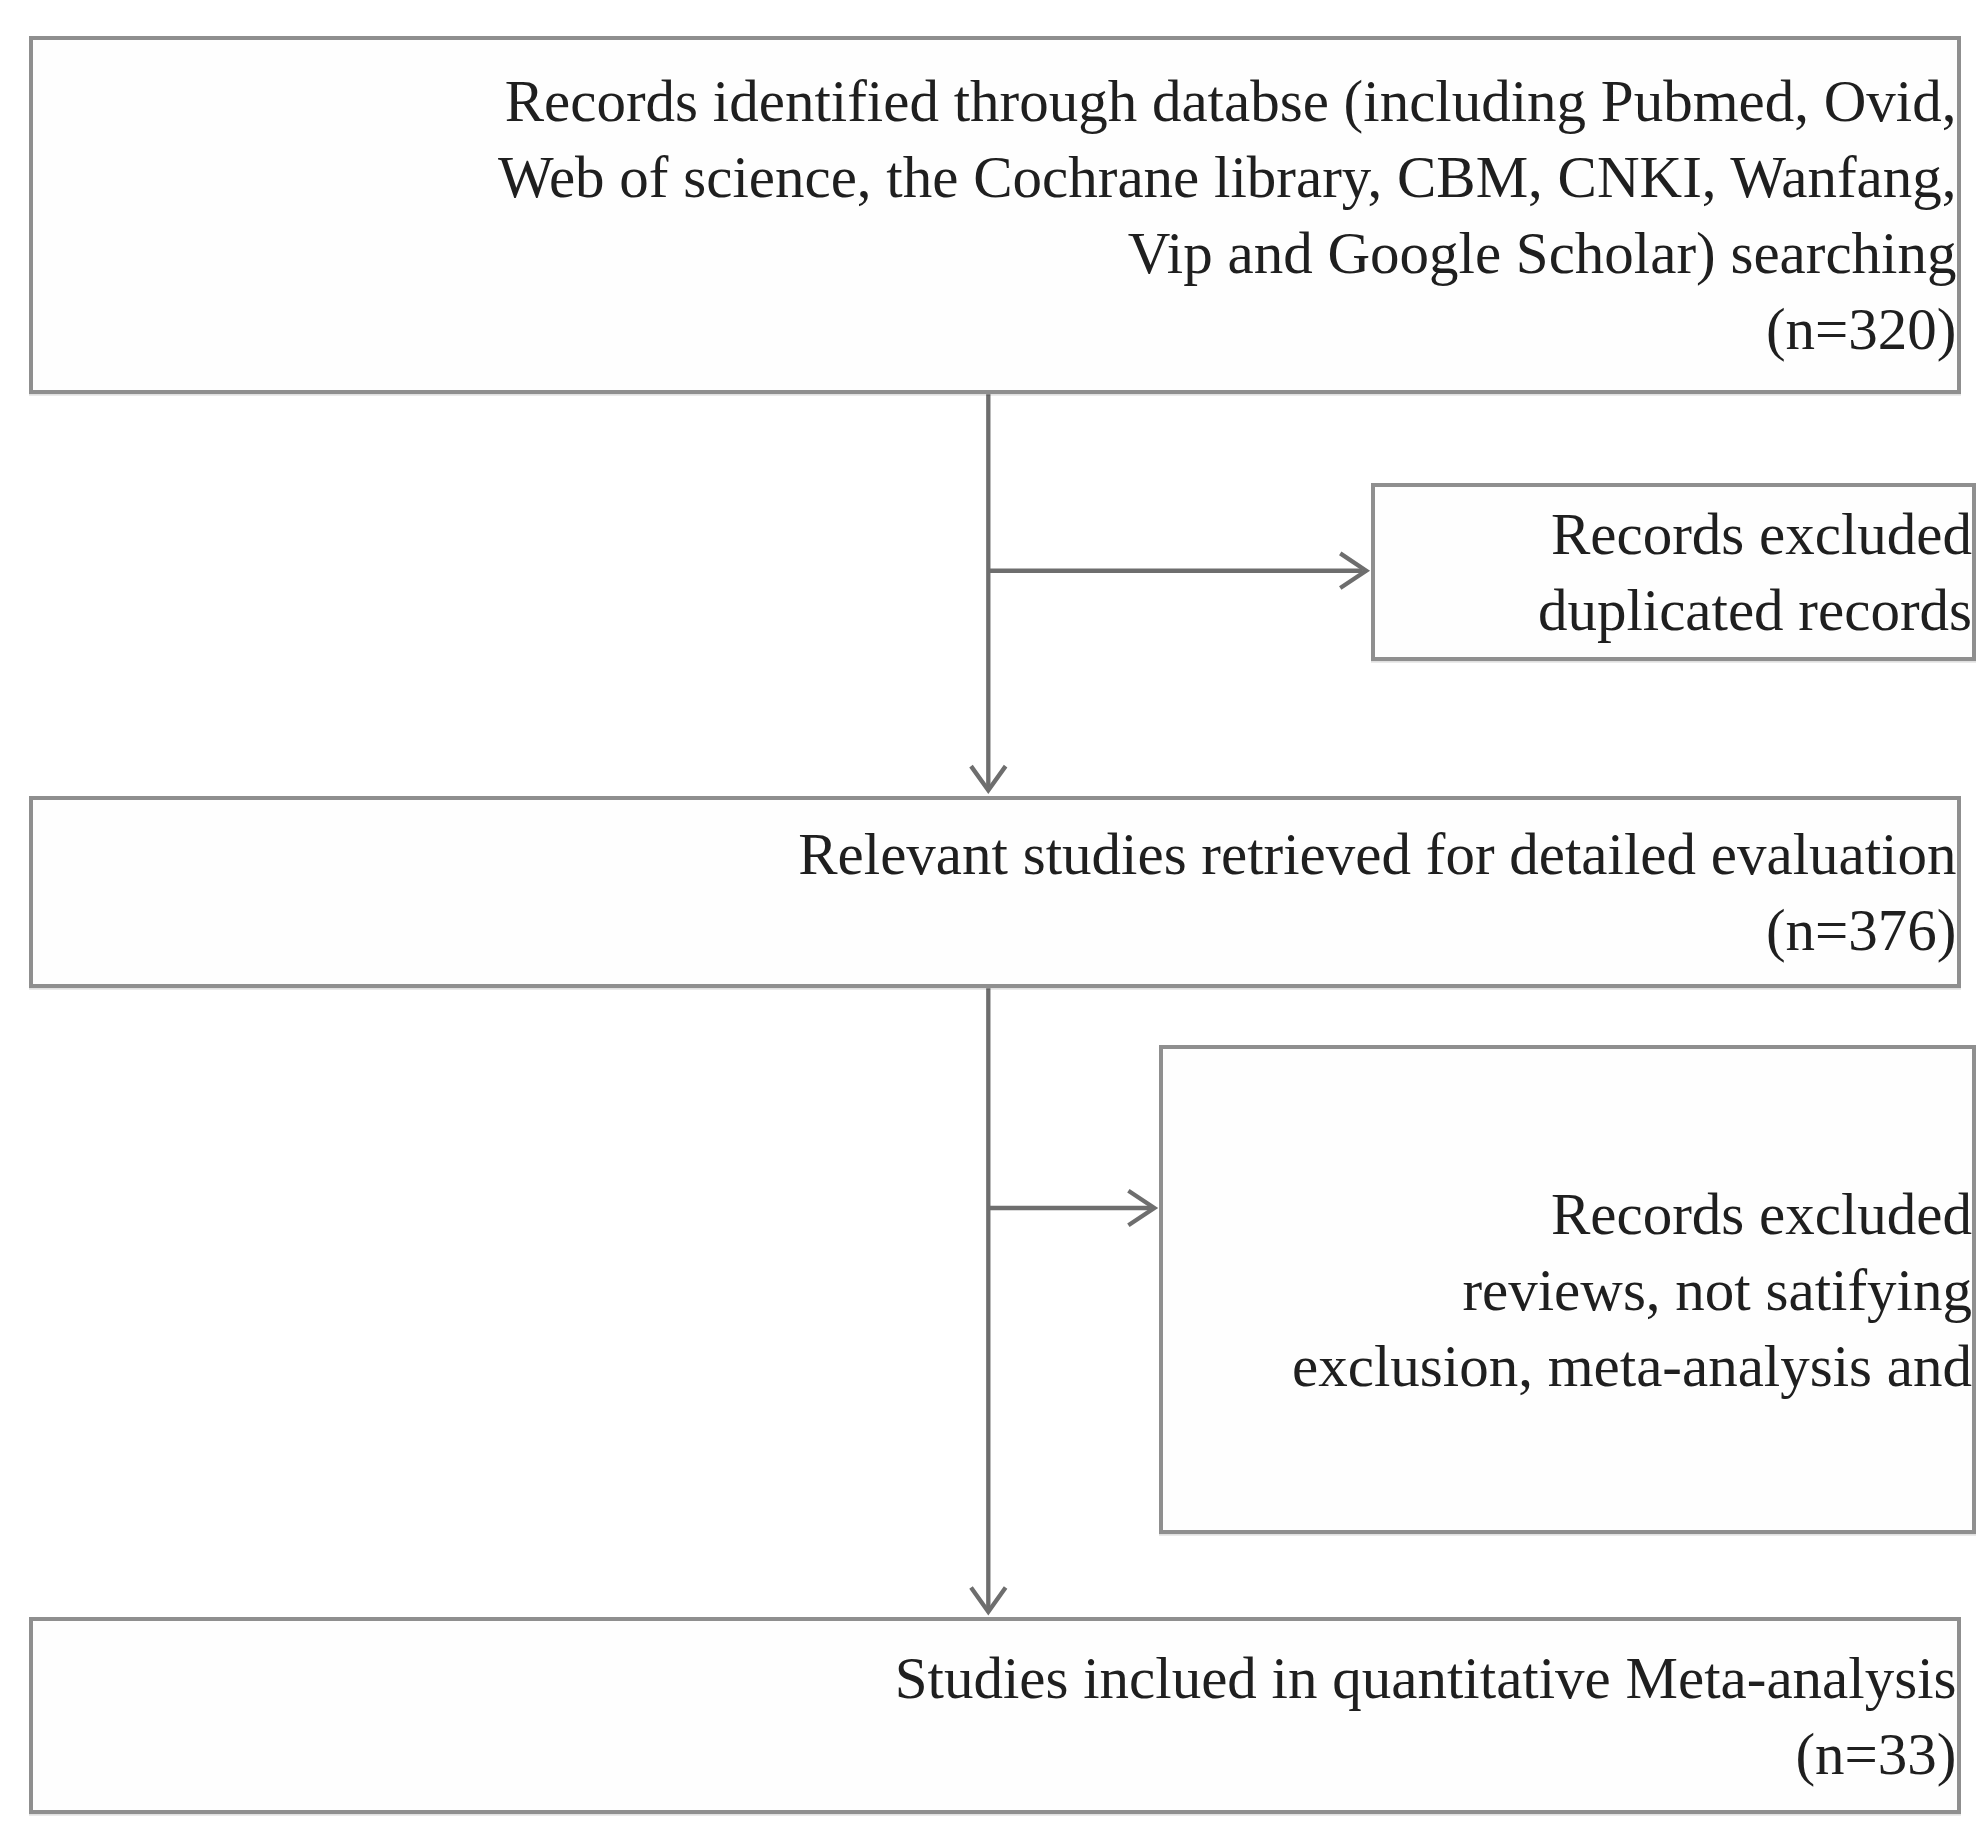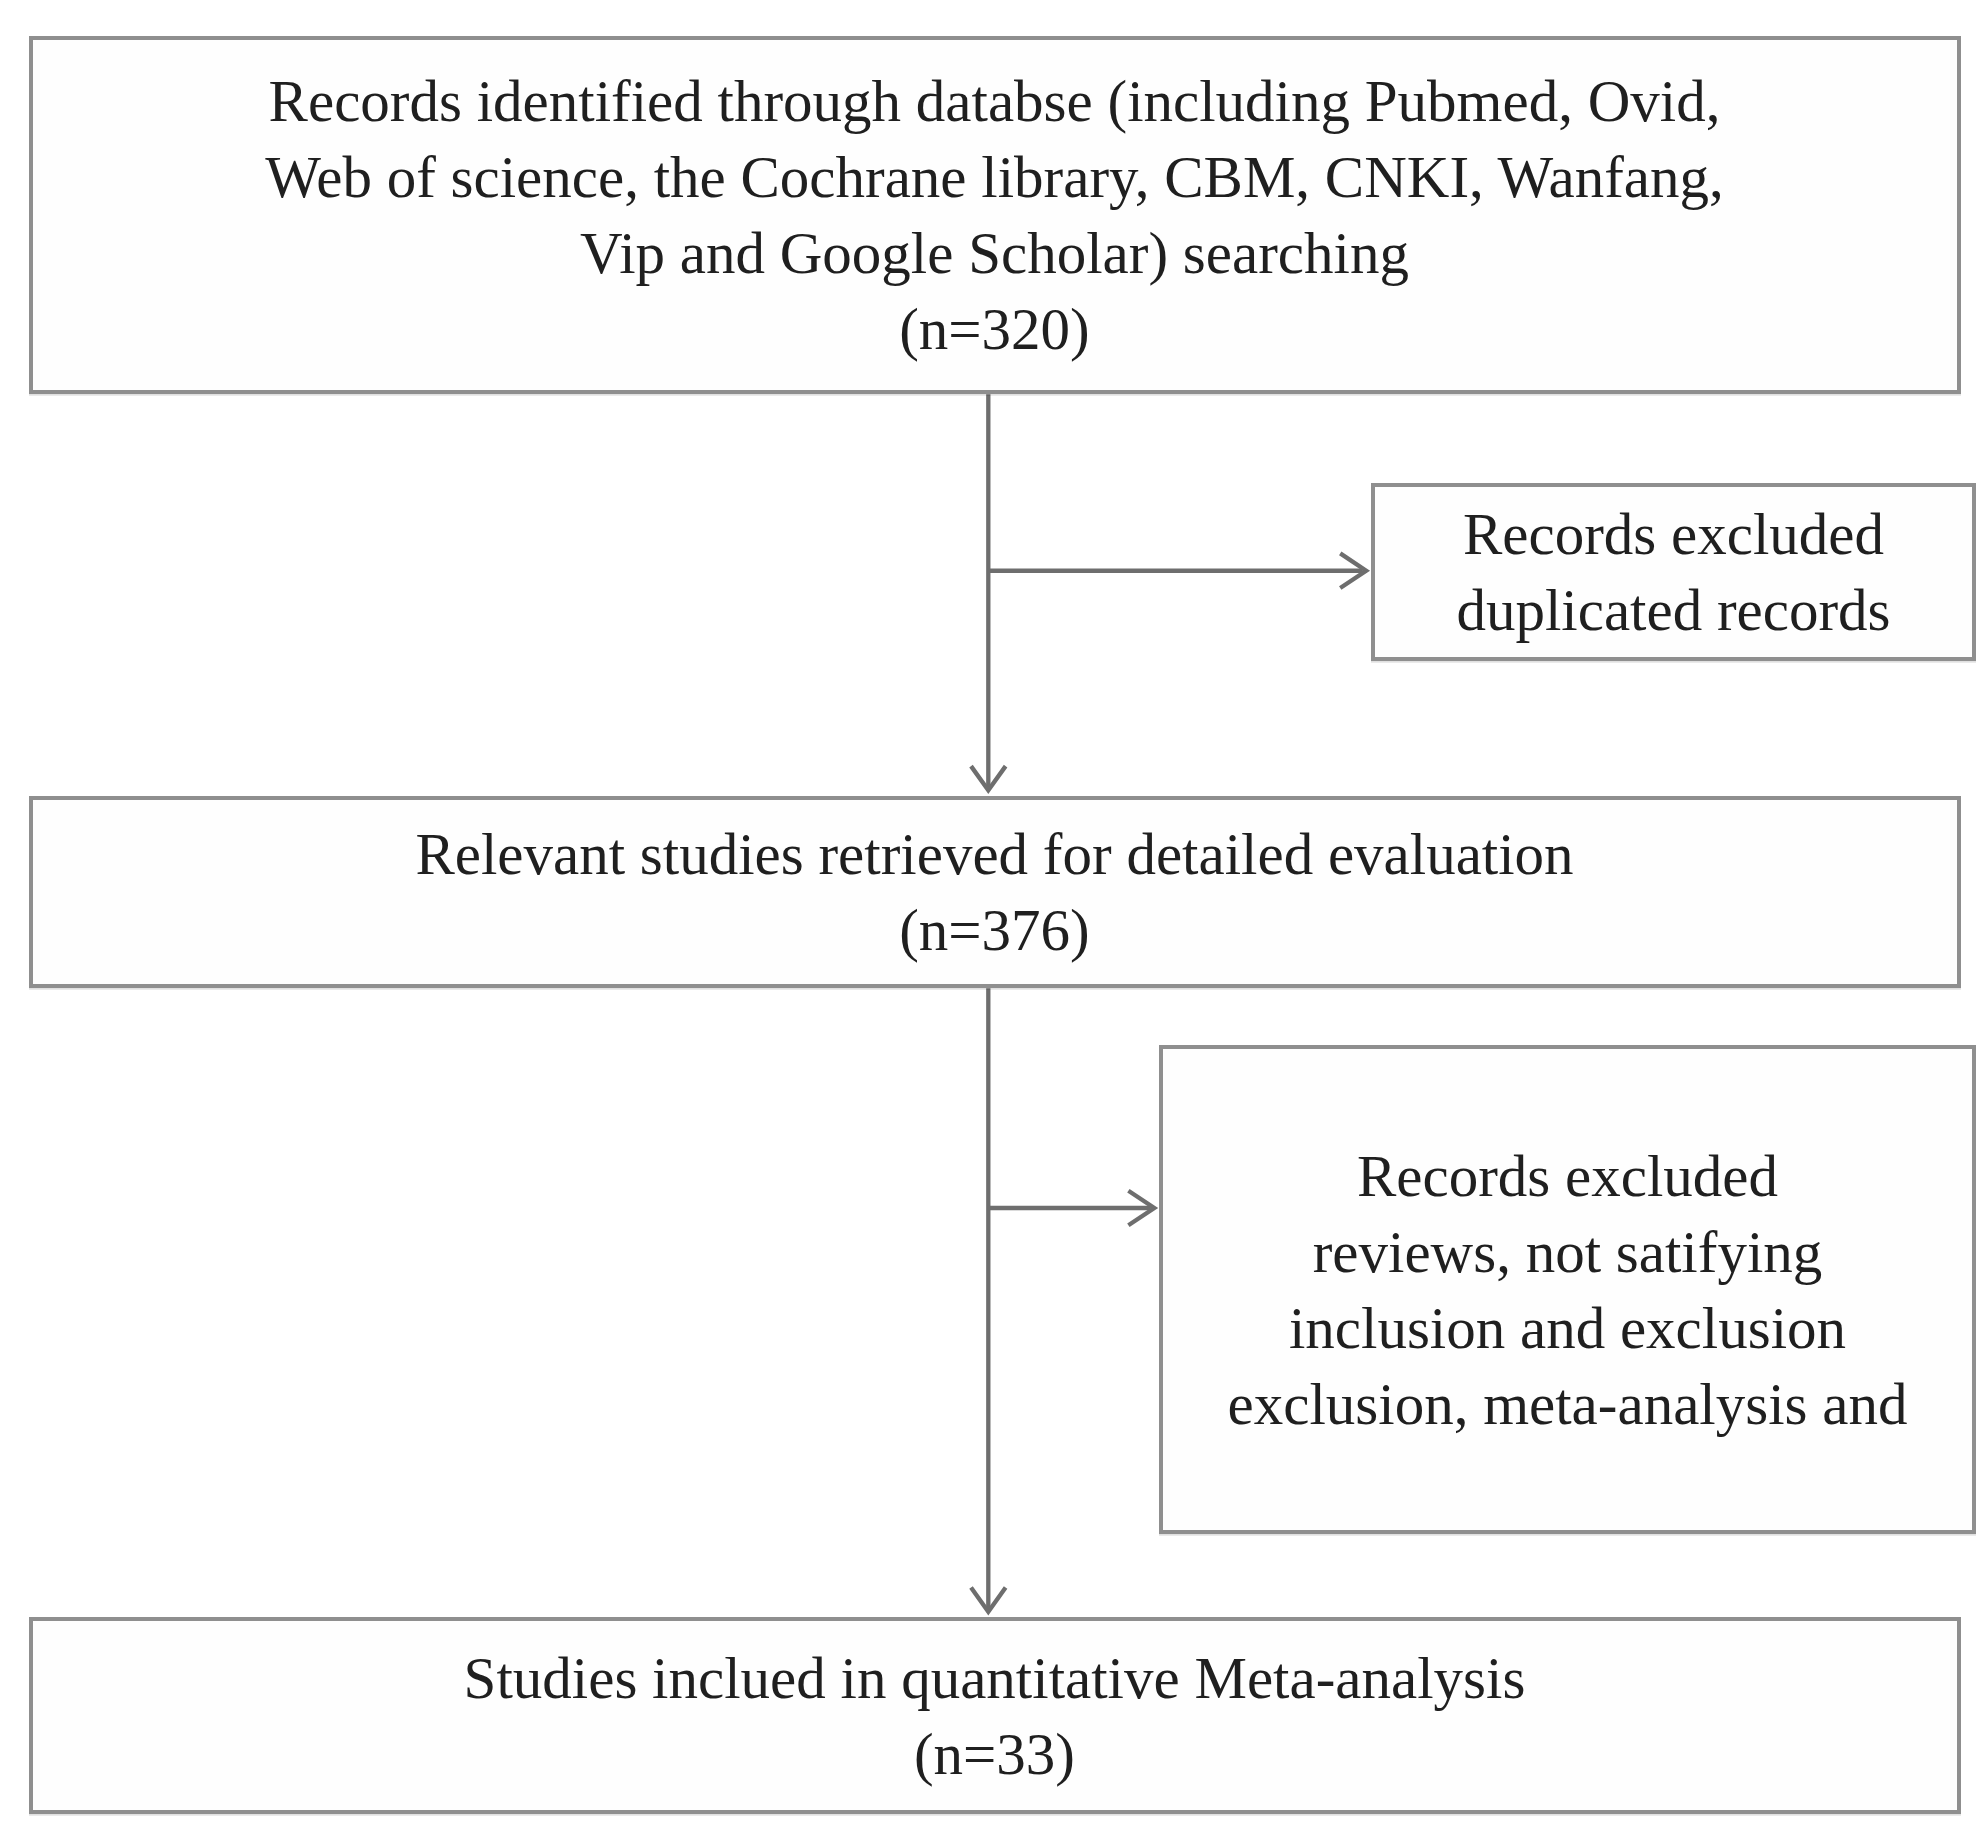--- a/index.html
+++ b/index.html
@@ -33,21 +33,21 @@
     fill: none;
   }
   .box {
     position: absolute;
     background: #fefefe;
     border: 4.3px solid var(--color-border);
     box-shadow: 0 1.7px 0 rgba(0,0,0,0.12);
     display: flex;
     flex-direction: column;
     justify-content: center;
-    align-items: center;
+    align-items: flex-end;
     text-align: center;
   }
   .line {
     font-size: 59px;
     line-height: 76px;
     white-space: nowrap;
   }
   .box-identification { left: 28.5px;   top: 36px;   width: 1932px; height: 358px; }
   .box-dup-excluded   { left: 1371px; top: 483px;  width: 605px;  height: 178px; }
   .box-evaluation     { left: 28.5px;   top: 796px;  width: 1932px; height: 192px; }
@@ -91,21 +91,20 @@
   </div>
 
   <div class="box box-evaluation">
     <div class="line">Relevant studies retrieved for detailed evaluation</div>
     <div class="line">(n=376)</div>
   </div>
 
   <div class="box box-detail-excl">
     <div class="line">Records excluded</div>
     <div class="line">reviews, not satifying</div>
-    <div class="line">inclusion and exclusion</div>
     <div class="line">exclusion, meta-analysis and</div>
   </div>
 
   <div class="box box-included">
     <div class="line">Studies inclued in quantitative Meta-analysis</div>
     <div class="line">(n=33)</div>
   </div>
 
 </div>
 

